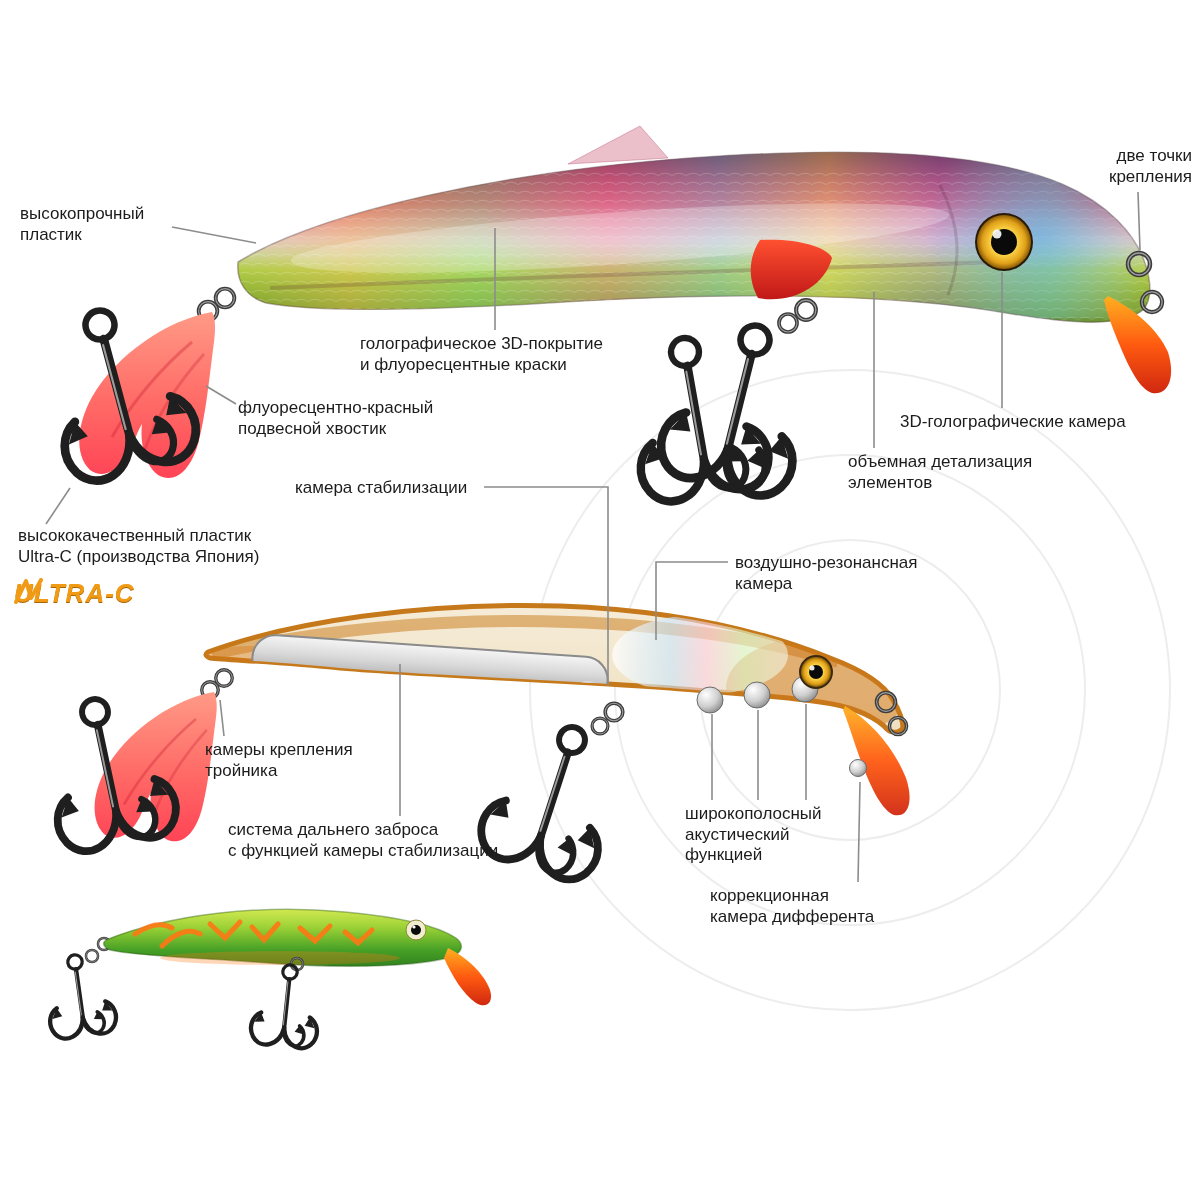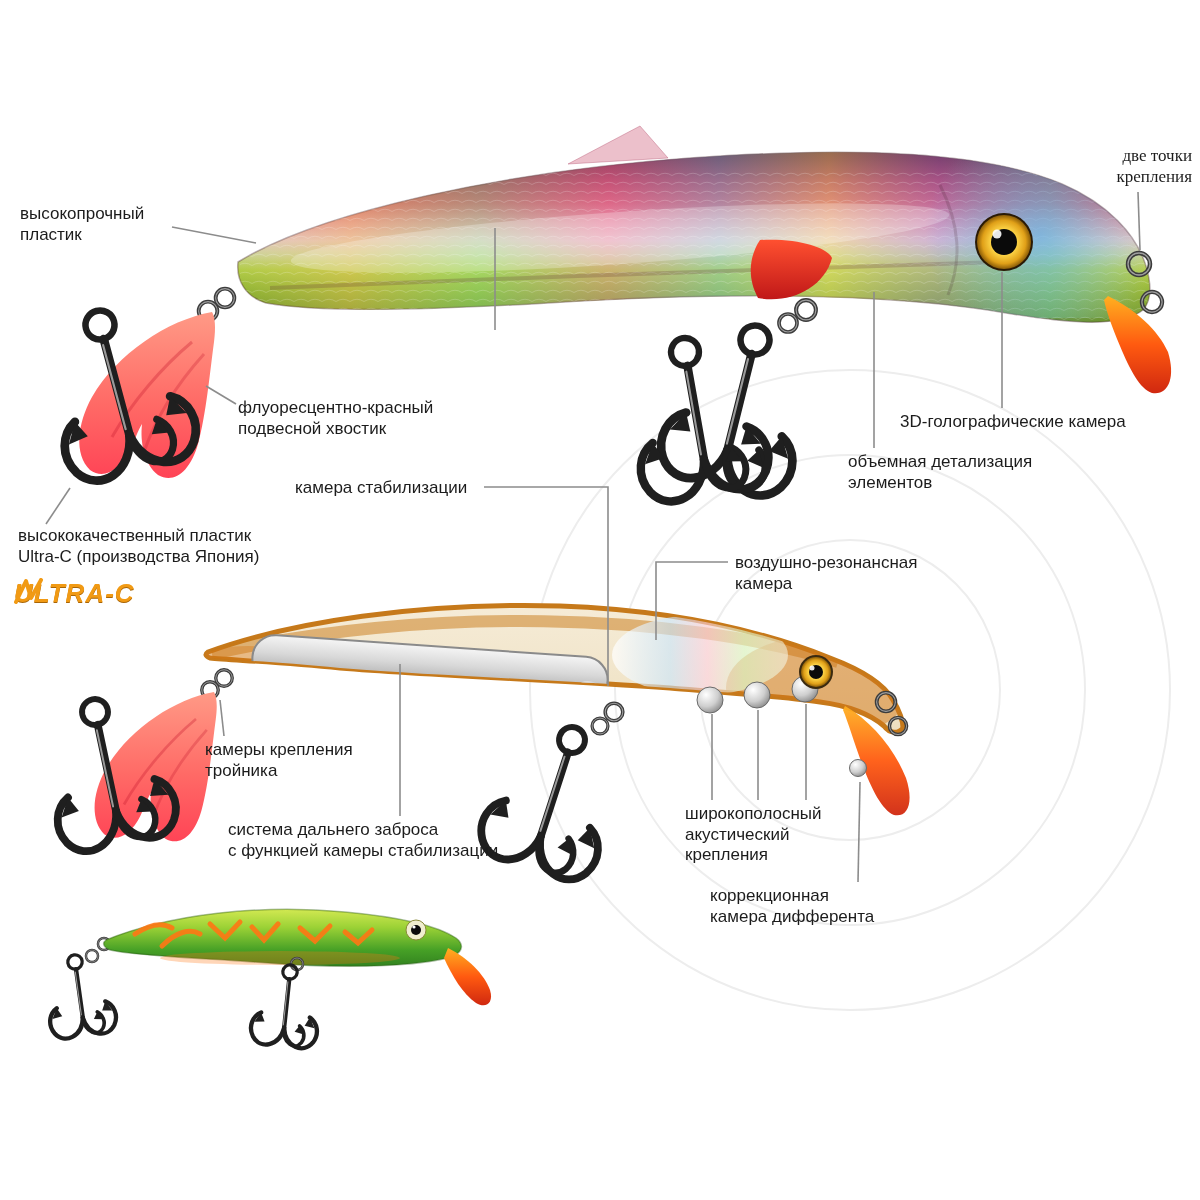--- a/index.html
+++ b/index.html
@@ -6,21 +6,21 @@
   body{
     width:1200px;height:1200px;position:relative;background:#ffffff;
     font-family:"Liberation Sans", sans-serif;overflow:hidden;
   }
   #stage{position:absolute;left:0;top:0;width:1200px;height:1200px;}
   svg{position:absolute;left:0;top:0;}
   .label{
     position:absolute;font-size:17px;line-height:1.22;color:#1c1c1c;
     white-space:pre-line;z-index:5;
   }
-  .label.right{text-align:right;font-family:Liberation Serif, serif;}
+  .label.right{text-align:right;}
   .logo{
     position:absolute;left:14px;top:578px;z-index:5;display:flex;align-items:center;gap:2px;
     font-style:italic;font-weight:bold;font-size:26px;letter-spacing:1px;
     color:#f19a14;text-shadow:0 1px 0 #a86405;
   }
 </style>
 </head>
 <body>
 
 <div id="stage">
@@ -267,37 +267,39 @@
     <path d="M758,710 L758,800"></path>
     <path d="M806,704 L806,800"></path>
     <path d="M858,882 L860,782"></path>
   </g>
 </svg>
 
 <div class="label" style="left:20px;top:204px">высокопрочный
 пластик</div>
 <div class="label right" style="right:8px;top:146px">две точки
 крепления</div>
+<div class="label" style="left:360px;top:334px">голографическое  3D-покрытие
+и флуоресцентные краски</div>
 <div class="label" style="left:238px;top:398px">флуоресцентно-красный
 подвесной хвостик</div>
 <div class="label" style="left:900px;top:412px">3D-голографические камера</div>
 <div class="label" style="left:848px;top:452px">объемная детализация
 элементов</div>
 <div class="label" style="left:18px;top:526px">высококачественный пластик
 Ultra-C (производства Япония)</div>
 <div class="label" style="left:295px;top:478px">камера стабилизации</div>
 <div class="label" style="left:735px;top:553px">воздушно-резонансная
 камера</div>
 <div class="label" style="left:205px;top:740px">камеры крепления
 тройника</div>
 <div class="label" style="left:228px;top:820px">система дальнего заброса
 с функцией камеры стабилизации</div>
 <div class="label" style="left:685px;top:804px">широкополосный
 акустический
-крепления</div>
+функцией</div>
 <div class="label" style="left:710px;top:886px">коррекционная
 камера дифферента</div>
 
 <div class="logo">
   <svg width="30" height="26" viewBox="0 0 30 26">
     <path d="M2,24 L12,3 L17,20 L27,2" stroke="#f19a14" stroke-width="4" fill="none" stroke-linecap="round" stroke-linejoin="round"></path>
   </svg>
   <span>ULTRA-C</span>
 </div>
 

